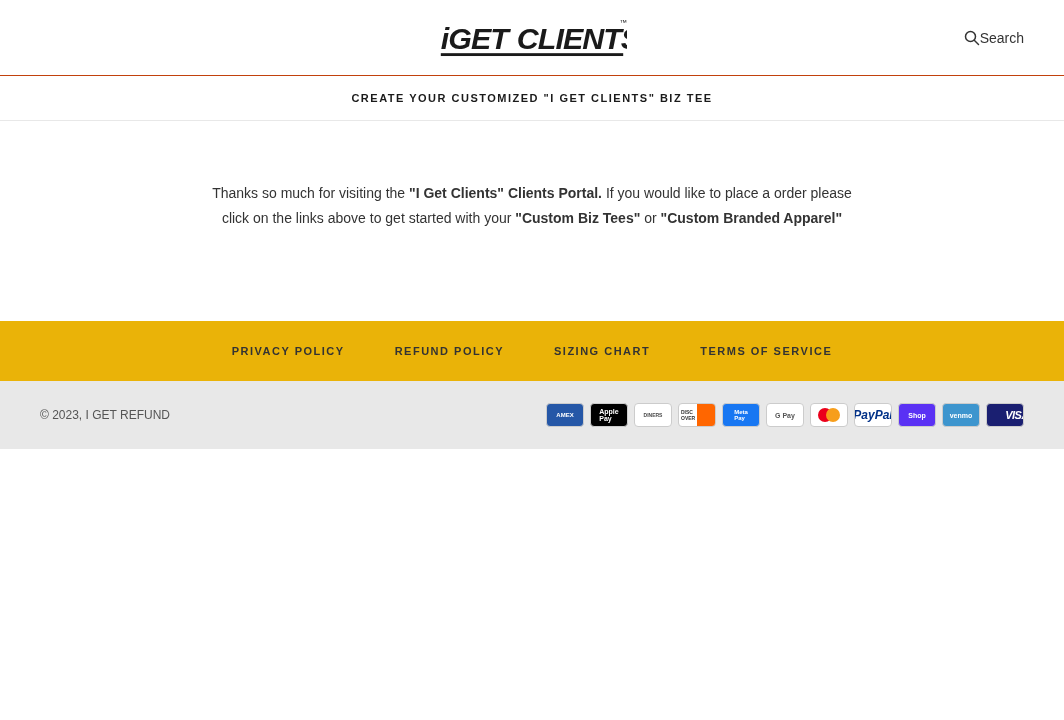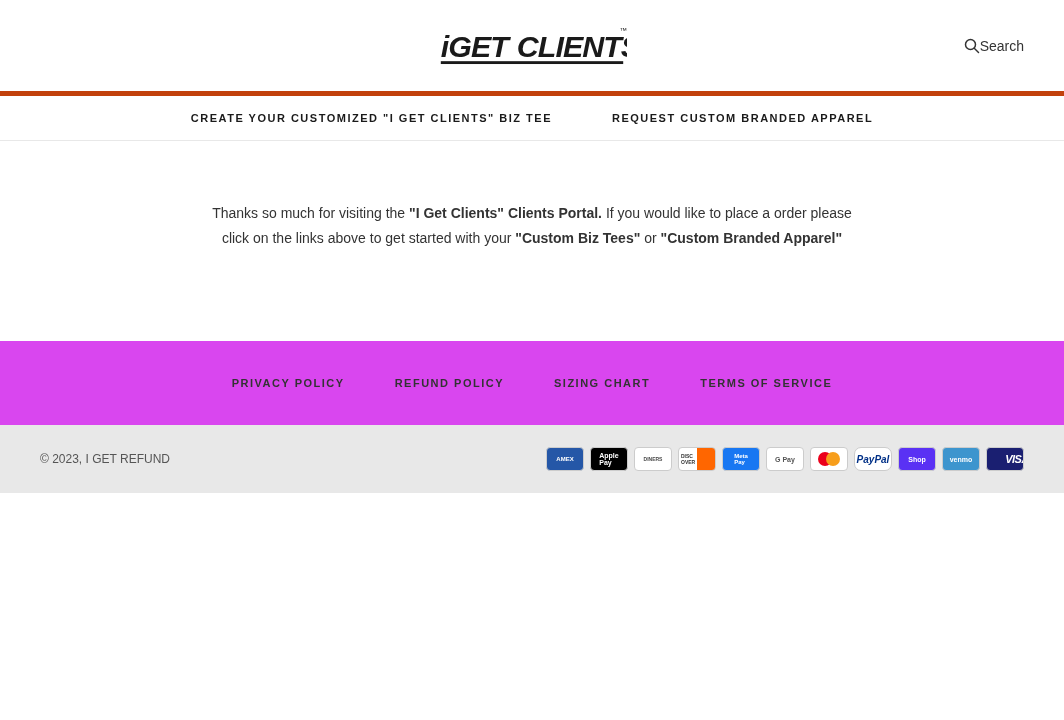--- a/index.html
+++ b/index.html
@@ -14,22 +14,22 @@
       color: #333;
       min-width: 1064px;
     }
 
     
     .header {
       display: flex;
       align-items: flex-end;
       justify-content: center;
       position: relative;
-      padding: 18px 40px;
-      border-bottom: 5px solid #c2410c;
+      padding: 10px 40px;
+      border-bottom: 1px solid #c2410c;
       background: #fff;
     }
 
     .header-logo {
       display: flex;
       align-items: center;
     }
 
     .logo-svg {
       width: 190px;
@@ -91,22 +91,22 @@
       line-height: 1.8;
       color: #333;
     }
 
     .main-text strong {
       font-weight: 700;
     }
 
     
     .footer-top {
-      background: #d946ef;
-      padding: 36px 40px;
+      background: #eab308;
+      padding: 24px 40px;
       display: flex;
       justify-content: center;
       align-items: center;
       gap: 50px;
     }
 
     .footer-link {
       font-size: 11px;
       font-weight: 700;
       letter-spacing: 1.5px;
@@ -201,21 +201,20 @@
     <svg class="search-icon-svg" viewBox="0 0 16 16" fill="none" xmlns="http://www.w3.org/2000/svg">
       <circle cx="6.5" cy="6.5" r="5" stroke="#333" stroke-width="1.5"></circle>
       <line x1="10.5" y1="10.5" x2="14.5" y2="14.5" stroke="#333" stroke-width="1.5" stroke-linecap="round"></line>
     </svg>
     <span>Search</span>
   </div>
 </header>
 
 <nav class="nav">
   <a class="nav-item">CREATE YOUR CUSTOMIZED "I GET CLIENTS" BIZ TEE</a>
-  <a class="nav-item">REQUEST CUSTOM BRANDED APPAREL</a>
 </nav>
 
 <main class="main-content">
   <div class="main-text">
     <span>Thanks  so  much  for  visiting  the  </span><strong>"I Get Clients" Clients Portal.</strong><span>  If you would like to place a
     order please click on the links above to get started with your </span><a style="color:#333; font-weight:700; text-decoration:none;">"Custom Biz Tees"</a><span> or </span><a style="color:#333; font-weight:700; text-decoration:none;">"Custom Branded Apparel"</a>
   </div>
 </main>
 
 <footer>
@@ -242,21 +241,21 @@
 
       <div class="payment-icon payment-google" style="font-size:7px; color:#555;">G Pay</div>
 
       <div class="payment-icon" style="background:#fff; border:1px solid #ccc;">
         <div class="master-circles">
           <div class="circle-red"></div>
           <div class="circle-orange"></div>
         </div>
       </div>
 
-      <div class="payment-icon payment-paypal" style="font-size:10px; background:#fff; color:#003087;border-radius:7px;">PayPal</div>
+      <div class="payment-icon payment-paypal" style="font-size:12px; background:#fff; color:#003087;">PayPal</div>
 
       <div class="payment-icon payment-shopify" style="font-size:7px; background: #5a31f4; color:#fff;">Shop</div>
 
       <div class="payment-icon payment-venmo" style="font-size:7px;">venmo</div>
 
       <div class="payment-icon payment-visa" style="font-size:11px; font-style:italic; letter-spacing:-0.5px;padding-left:24px;">VISA</div>
     </div>
   </div>
 </footer>
 

